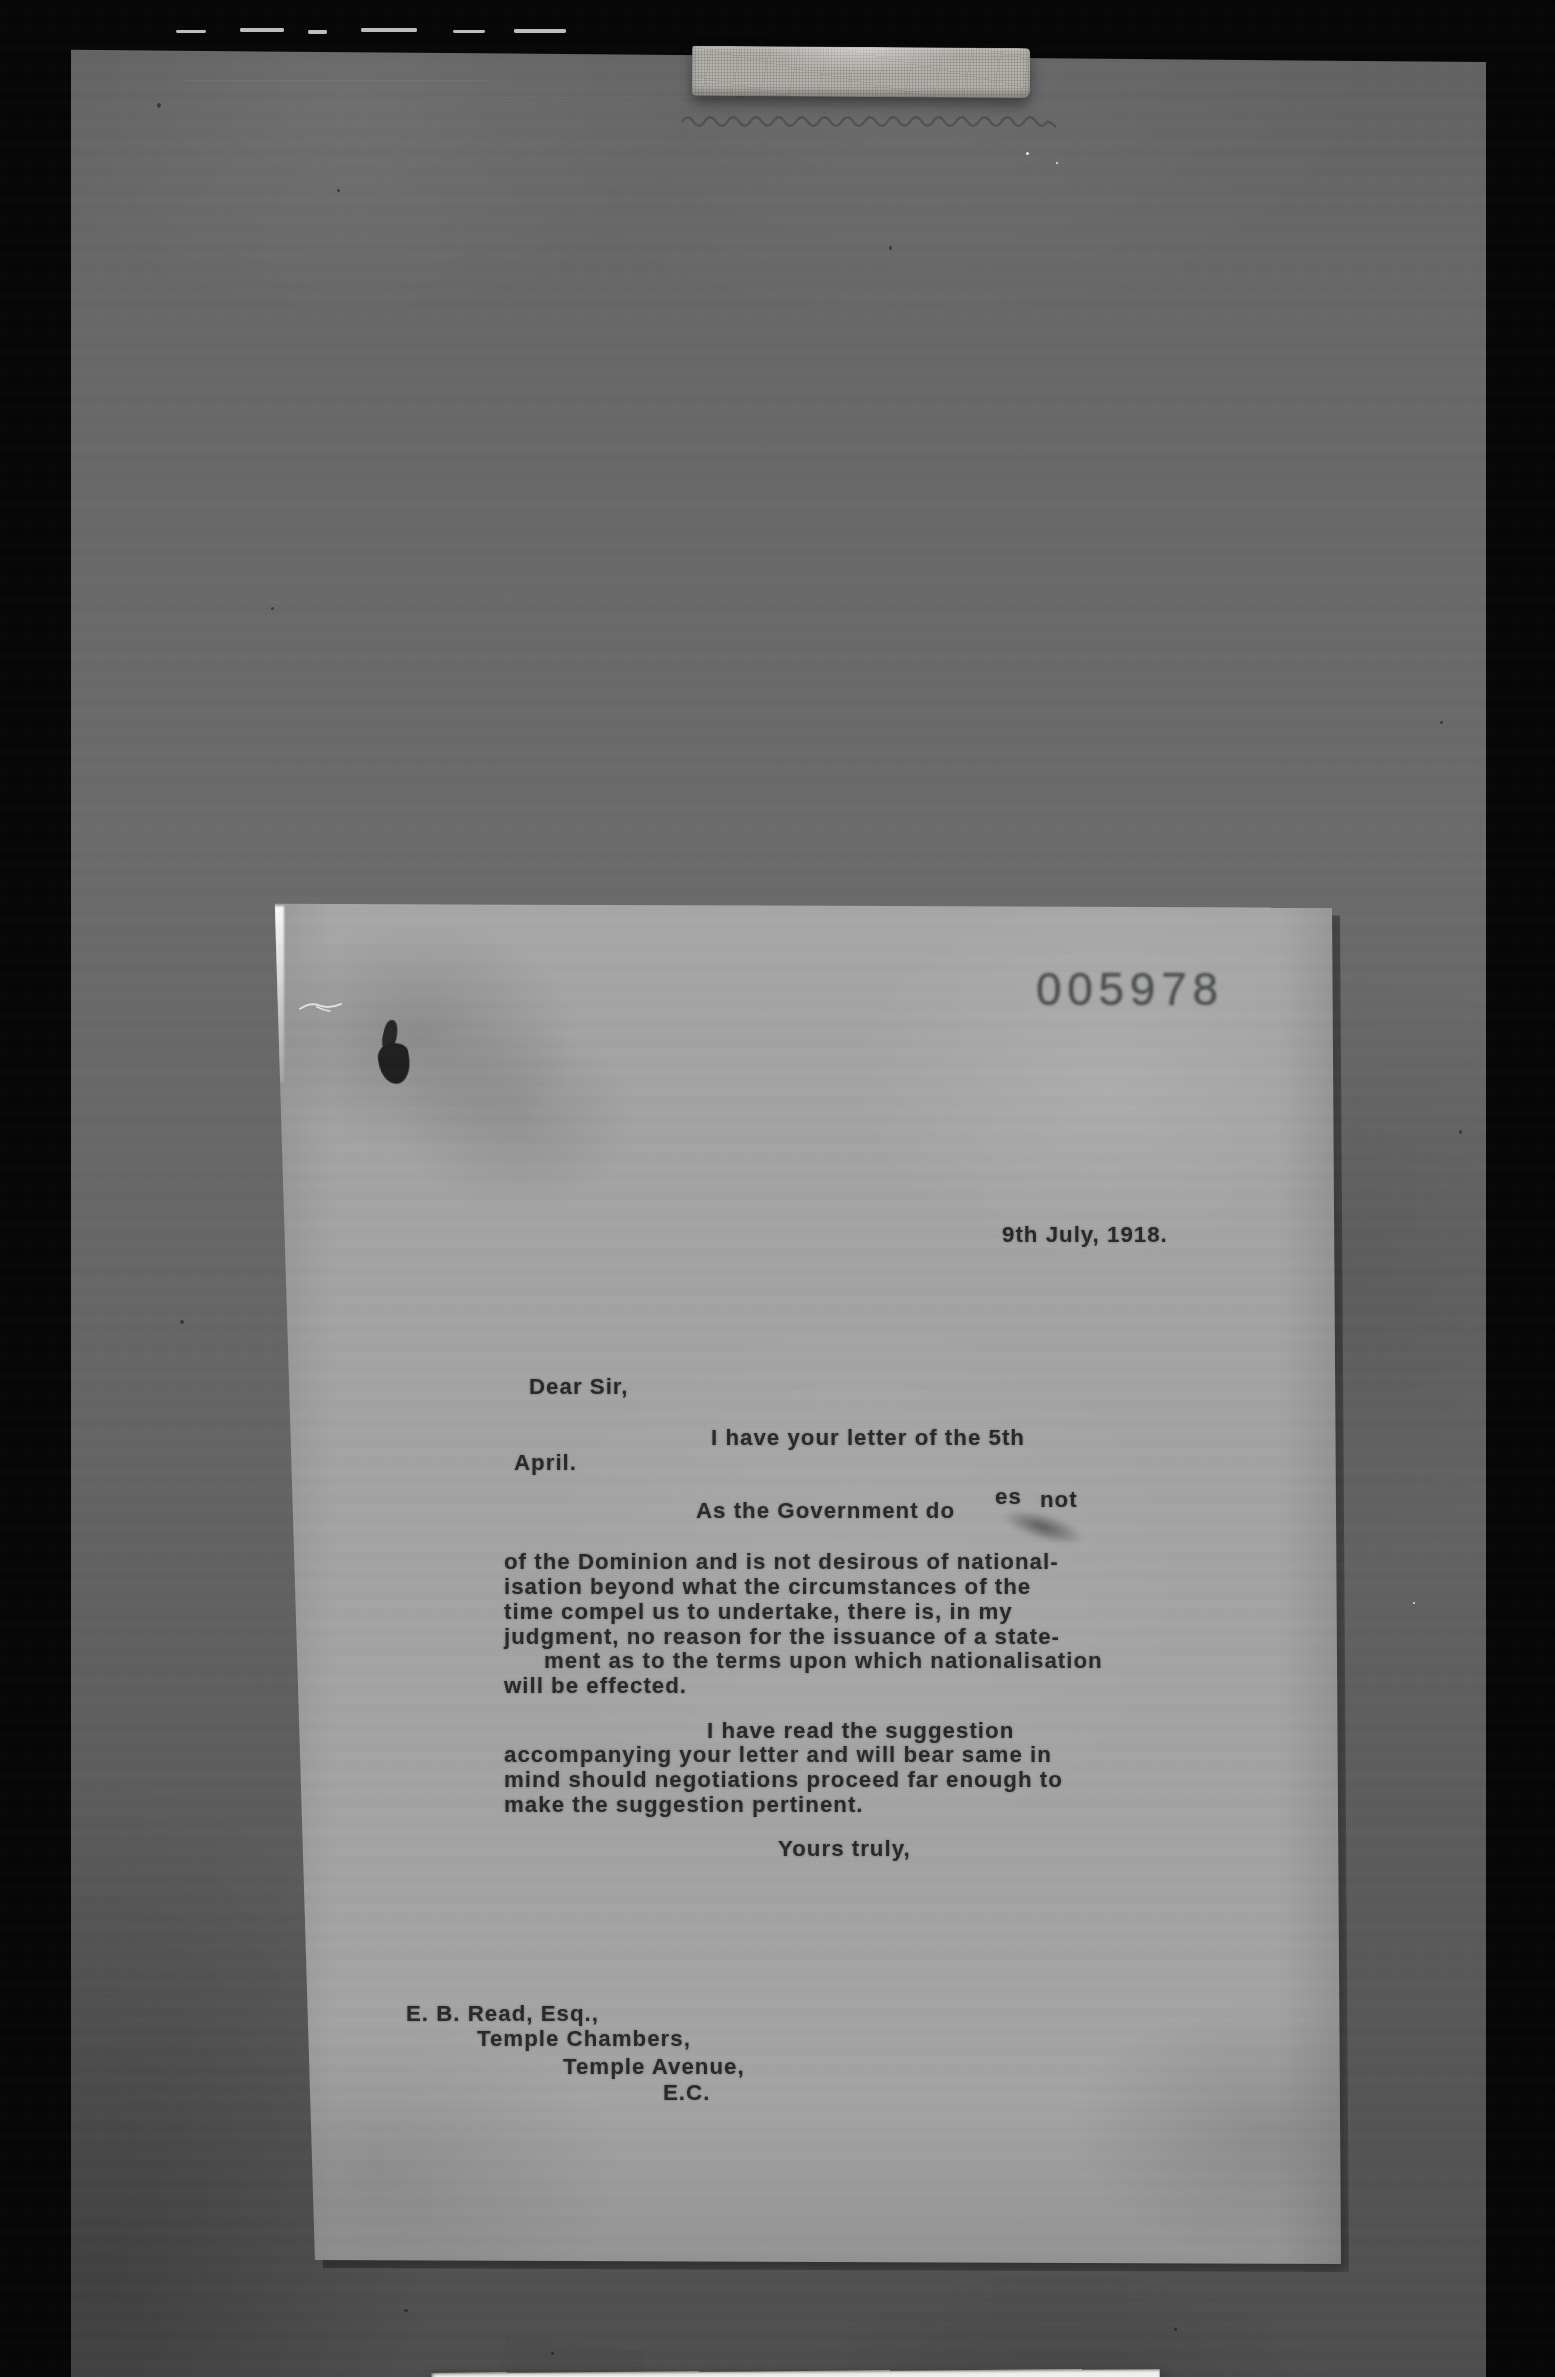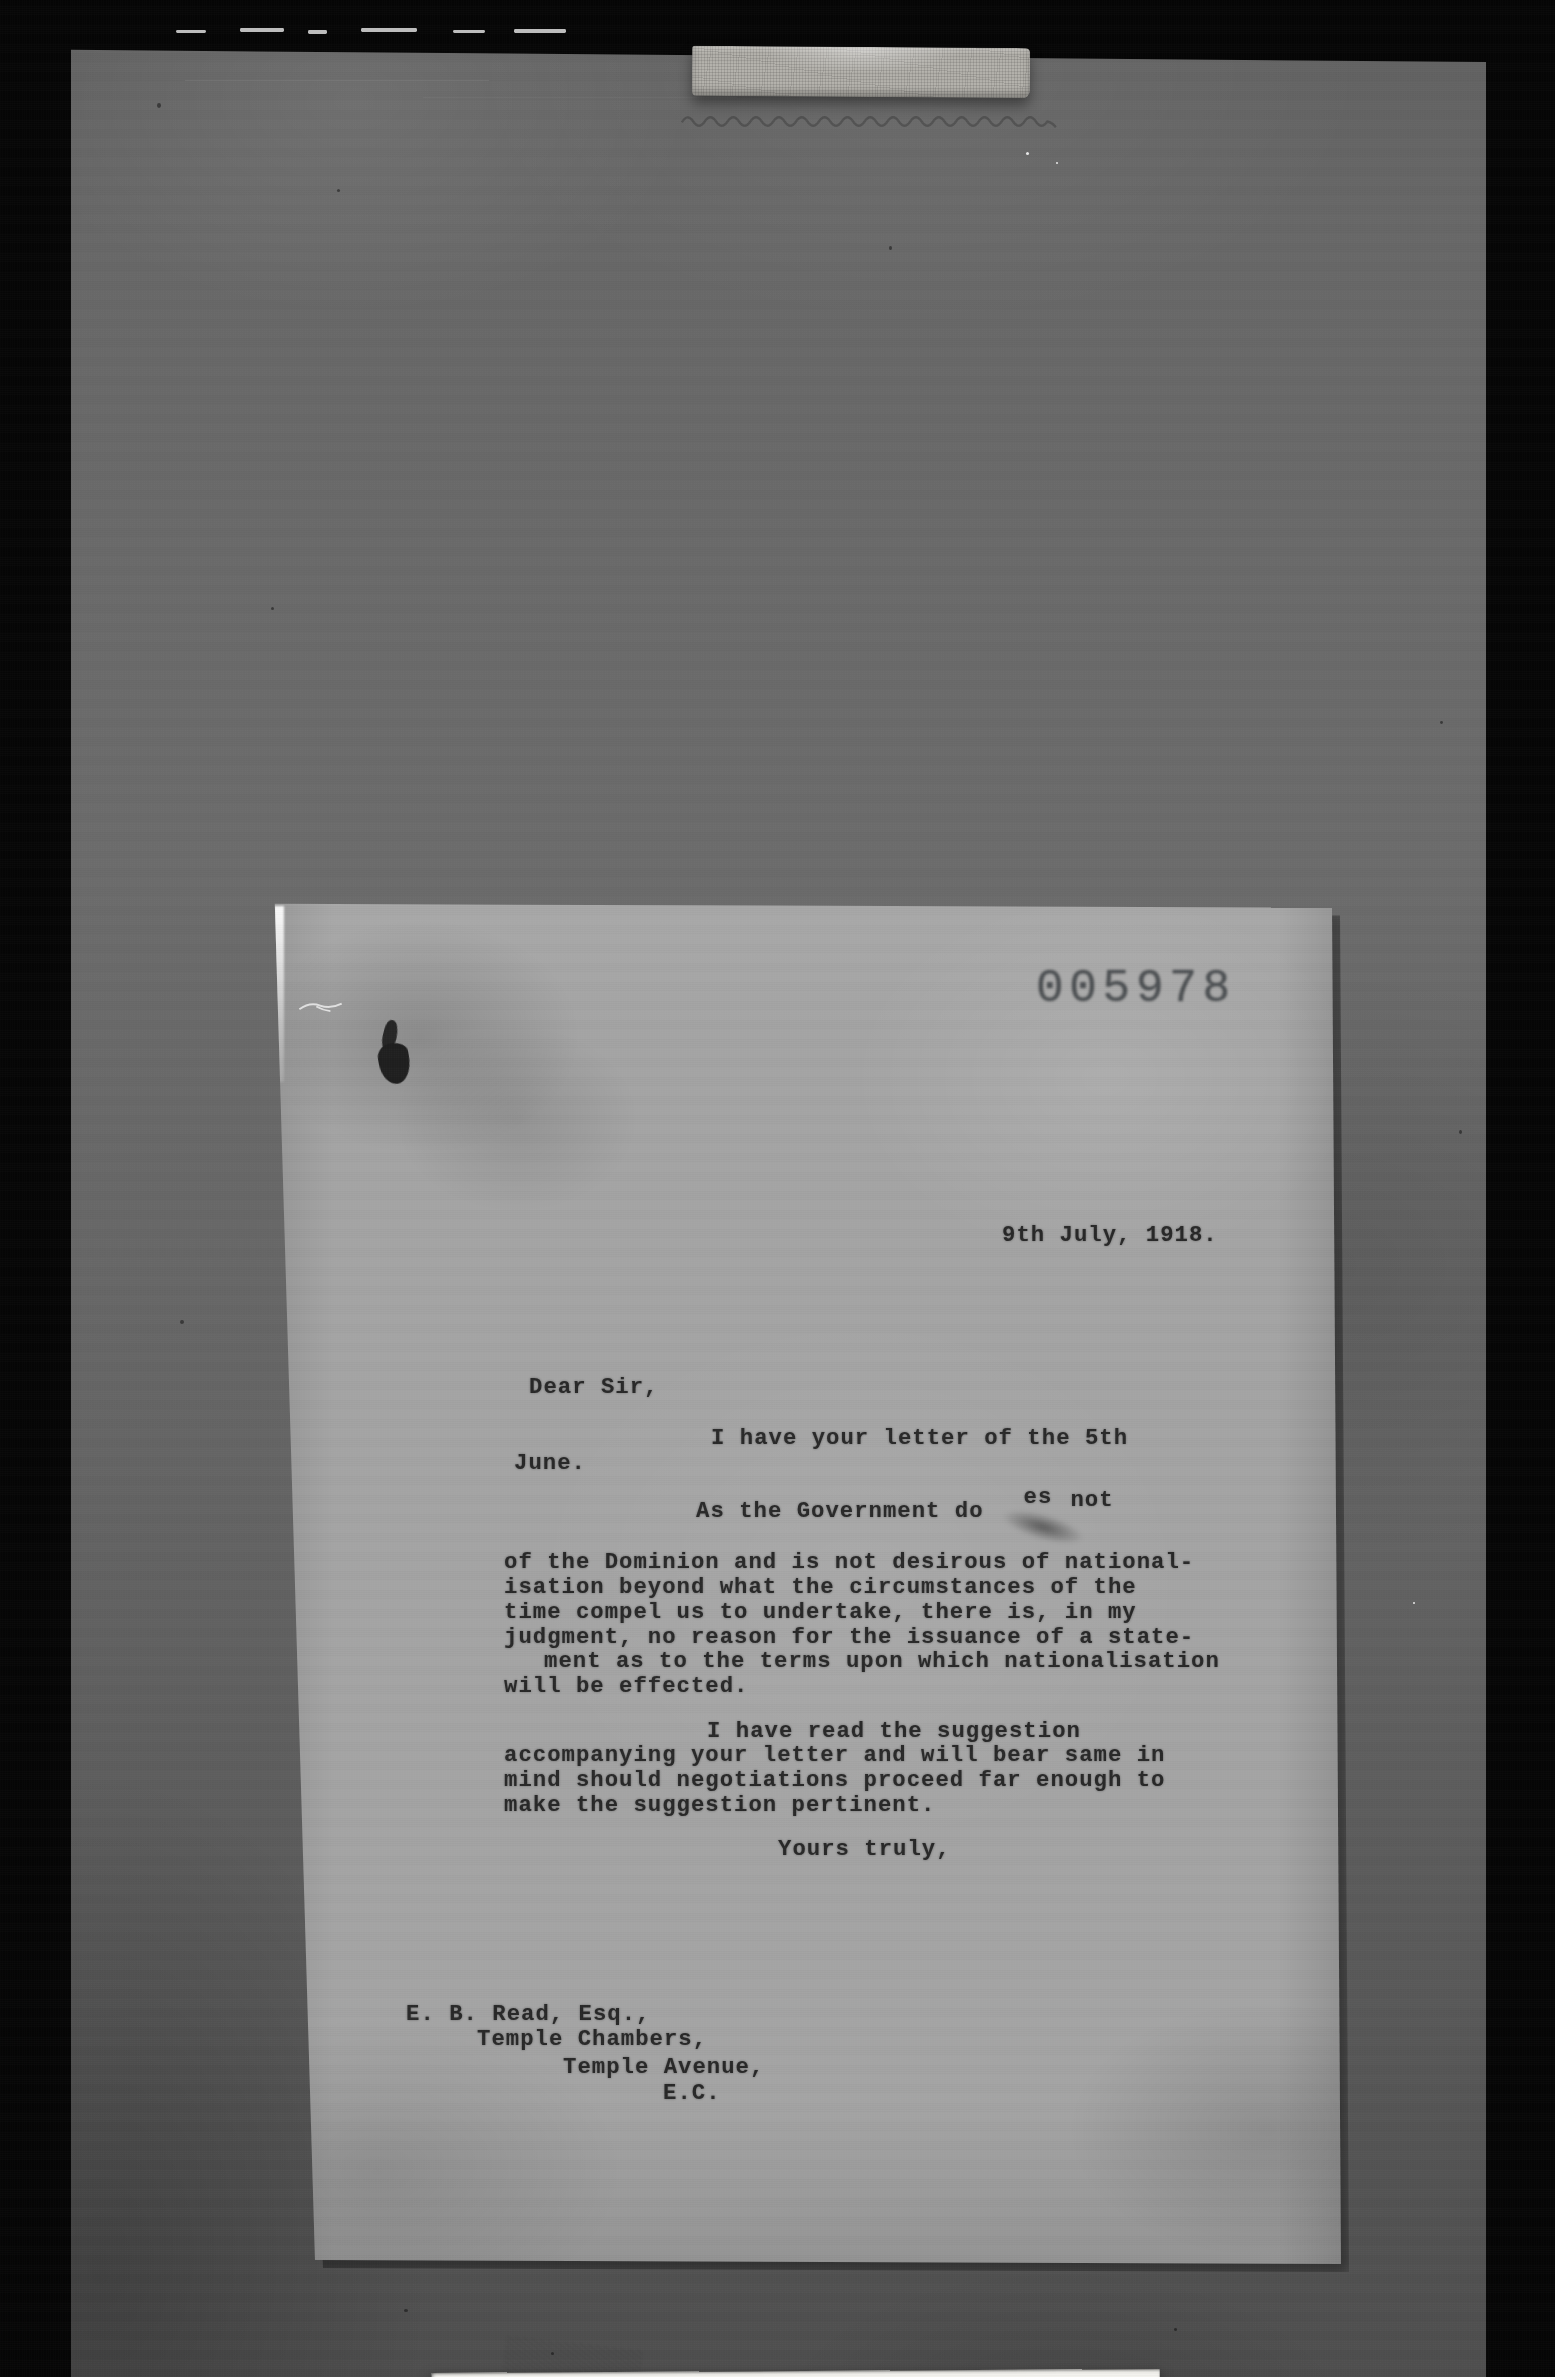--- a/index.html
+++ b/index.html
@@ -53,21 +53,21 @@
     background:linear-gradient(180deg, rgba(255,255,255,.95), rgba(255,255,255,.15));filter:blur(1px);}
   .blob{position:absolute;left:109px;top:143px;width:31px;height:41px;background:#1f1f1f;
     border-radius:46% 54% 50% 50%/34% 26% 62% 56%;transform:rotate(-10deg);filter:blur(0.7px);}
   .blob-stem{position:absolute;left:113px;top:120px;width:14.3px;height:31px;background:#262626;
     border-radius:40% 60% 50% 50%;transform:rotate(14deg);filter:blur(0.7px);}
   .smudge{position:absolute;left:717px;top:610px;width:112px;height:34px;
     background:radial-gradient(closest-side, rgba(25,25,25,.55), transparent 75%);
     transform:rotate(16deg);filter:blur(1.9px);}
   .fiber{position:absolute;left:27px;top:98px;width:48px;height:16px;opacity:.9;}
   
-  .tw{position:absolute;font-family:Liberation Mono, monospace;font-weight:700;
+  .tw{position:absolute;font-family:Liberation Sans, sans-serif;font-weight:700;
       font-size:22.3px;line-height:1;color:#181818;letter-spacing:1px;white-space:pre;
       filter:blur(0.5px);opacity:.88;text-shadow:0 0 2.4px rgba(10,10,10,.45);}
   .stamp{font-weight:400;font-size:46px;letter-spacing:5.7px;color:#2b3034;opacity:.72;filter:blur(0.8px);}
   .sup{position:relative;top:-14.3px;margin-left:40px;}
   .raised{position:relative;top:-11.4px;margin-left:18px;}
   .label-card{position:absolute;left:432px;top:2371px;width:728px;height:98px;background:#f3f2ee;
     transform:rotate(-.3deg);
     box-shadow:0 5.7px 12.4px rgba(0,0,0,.5), inset 0 2.4px 3.3px -1.9px rgba(0,0,0,.65), inset 3.3px 0 4.3px -2.9px rgba(0,0,0,.5);}
   
   .grain{position:absolute;inset:0;pointer-events:none;opacity:.8;
@@ -122,21 +122,21 @@
     </svg>
     <div class="blob-stem"></div>
     <div class="blob"></div>
     <div class="smudge"></div>
 
     <div class="tw stamp" style="left:766px;top:66px;">005978</div>
     <div class="tw" style="left:732px;top:324px;">9th July, 1918.</div>
     <div class="tw" style="left:251px;top:476px;margin-left:8px;">Dear Sir,</div>
 
     <div class="tw" style="left:441px;top:527px;">I have your letter of the 5th</div>
-    <div class="tw" style="left:244px;top:552px;">June.</div>
+    <div class="tw" style="left:244px;top:552px;">April.</div>
 
     <div class="tw" style="left:426px;top:600px;"><span>As the Government do</span><span class="sup">es</span><span class="raised">not</span></div>
 
     <div class="tw" style="left:234px;top:651px;">of the Dominion and is not desirous of national-</div>
     <div class="tw" style="left:234px;top:676px;">isation beyond what the circumstances of the</div>
     <div class="tw" style="left:234px;top:701px;">time compel us to undertake, there is, in my</div>
     <div class="tw" style="left:234px;top:726px;">judgment, no reason for the issuance of a state-</div>
     <div class="tw" style="left:234px;top:750px;padding-left:40px;">ment as to the terms upon which nationalisation</div>
     <div class="tw" style="left:234px;top:775px;">will be effected.</div>
 

